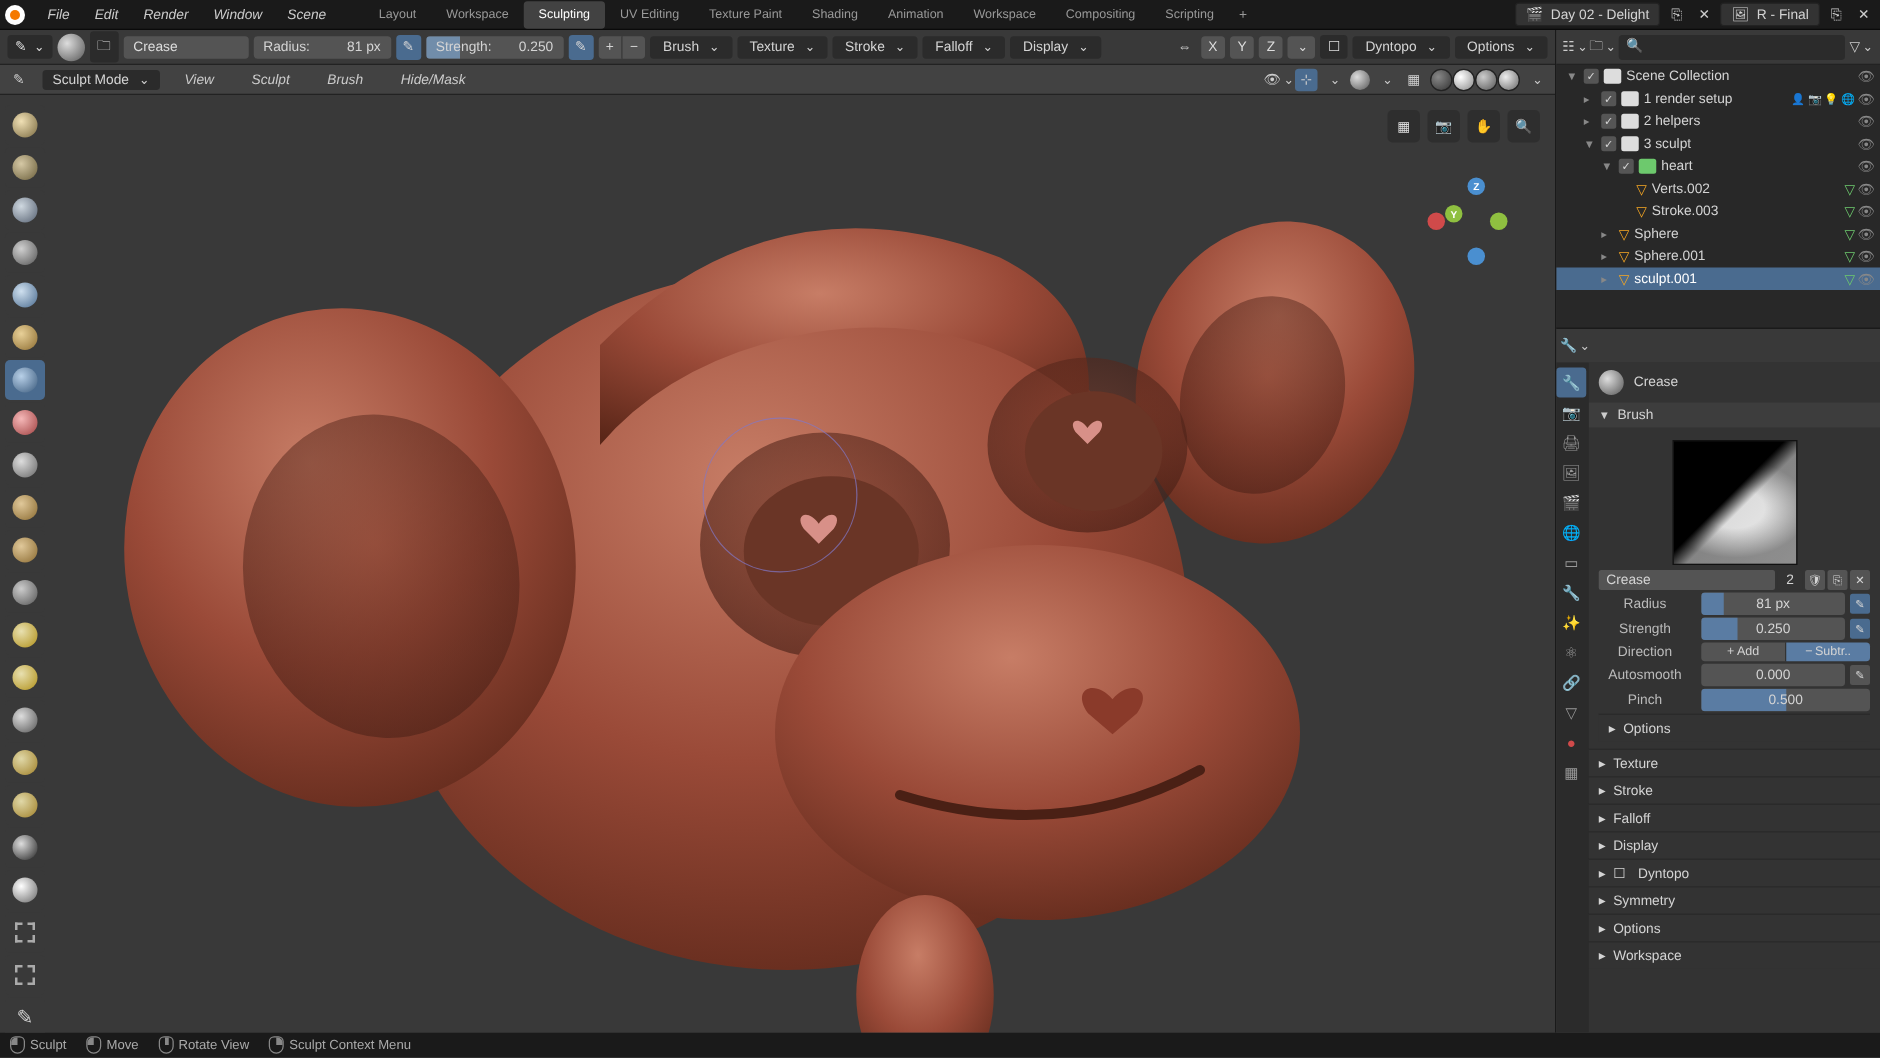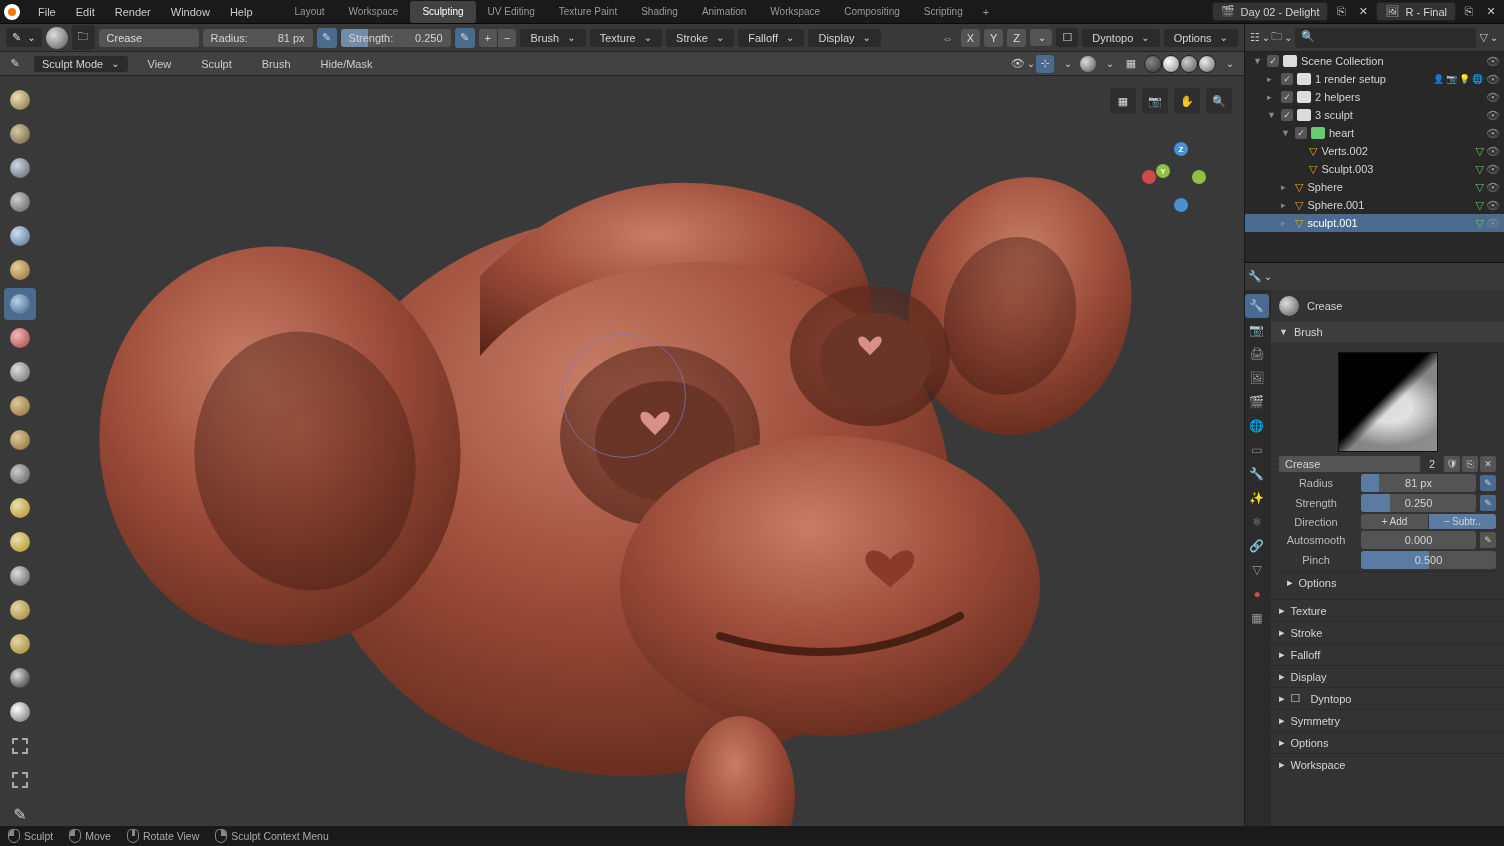--- a/index.html
+++ b/index.html
@@ -2,21 +2,21 @@
 <html><head>
 <meta charset="utf-8">
 <style>
 * { margin: 0; padding: 0; box-sizing: border-box; font-family: -apple-system, BlinkMacSystemFont, "Segoe UI", sans-serif; }
 body { background: #393939; color: #d4d4d4; font-size: 11px; overflow: hidden; width: 1504px; height: 846px; }
 
 
 .top-menubar { height: 24px; background: #1a1a1a; display: flex; align-items: center; padding: 0 4px; border-bottom: 1px solid #0a0a0a; }
 .blender-logo { width: 16px; height: 16px; background: #fff; border-radius: 50%; margin-right: 8px; display: flex; align-items: center; justify-content: center; }
 .blender-logo::before { content: ""; width: 8px; height: 8px; background: #f57900; border-radius: 50%; }
-.menu-item { padding: 4px 10px; cursor: pointer; color: #ccc; }
+.menu-item { padding: 4px 10px; cursor: pointer; color: #ccc; font-style: italic; }
 .workspace-tabs { display: flex; margin-left: 20px; }
 .workspace-tab { padding: 5px 12px; color: #999; cursor: pointer; font-size: 10px; }
 .workspace-tab.active { background: #424242; color: #fff; border-radius: 3px; }
 .workspace-add { padding: 5px 8px; color: #999; cursor: pointer; }
 .top-right { margin-left: auto; display: flex; align-items: center; gap: 4px; }
 .scene-field { background: #333; border: 1px solid #222; padding: 2px 8px; border-radius: 3px; display: flex; align-items: center; gap: 6px; }
 .icon-btn { width: 18px; height: 18px; display: inline-flex; align-items: center; justify-content: center; color: #ccc; cursor: pointer; }
 
 
 .tool-header { height: 28px; background: #393939; display: flex; align-items: center; padding: 0 6px; gap: 4px; border-bottom: 1px solid #222; }
@@ -125,21 +125,21 @@
 </style>
 </head>
 <body>
 
 <div class="top-menubar">
   <span class="blender-logo"></span>
   <span class="menu-item">File</span>
   <span class="menu-item">Edit</span>
   <span class="menu-item">Render</span>
   <span class="menu-item">Window</span>
-  <span class="menu-item">Help</span>
+  <span class="menu-item">Scene</span>
   <div class="workspace-tabs">
     <span class="workspace-tab">Layout</span>
     <span class="workspace-tab">Workspace</span>
     <span class="workspace-tab active">Sculpting</span>
     <span class="workspace-tab">UV Editing</span>
     <span class="workspace-tab">Texture Paint</span>
     <span class="workspace-tab">Shading</span>
     <span class="workspace-tab">Animation</span>
     <span class="workspace-tab">Workspace</span>
     <span class="workspace-tab">Compositing</span>
@@ -436,21 +436,21 @@
           <span>Verts.002</span>
           <span class="row-right">
             <span class="mesh-icon green">▽</span>
             <span class="eye-icon">👁</span>
           </span>
         </div>
         <div class="tree-row">
           <span class="tree-indent" style="width: 42px;"></span>
           <span class="tri"></span>
           <span class="mesh-icon">▽</span>
-          <span>Sculpt.003</span>
+          <span>Stroke.003</span>
           <span class="row-right">
             <span class="mesh-icon green">▽</span>
             <span class="eye-icon">👁</span>
           </span>
         </div>
         <div class="tree-row">
           <span class="tree-indent" style="width: 28px;"></span>
           <span class="tri">▸</span>
           <span class="mesh-icon">▽</span>
           <span>Sphere</span>

